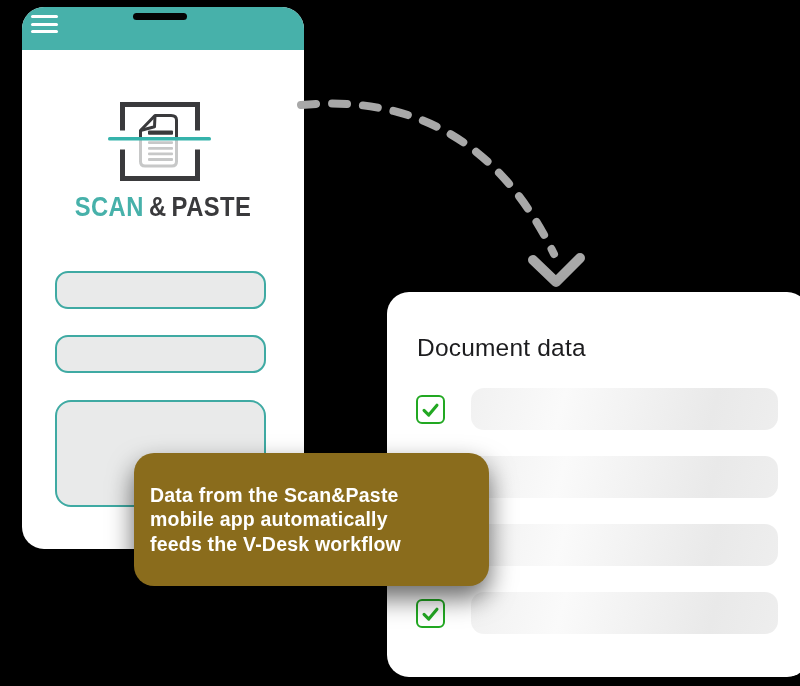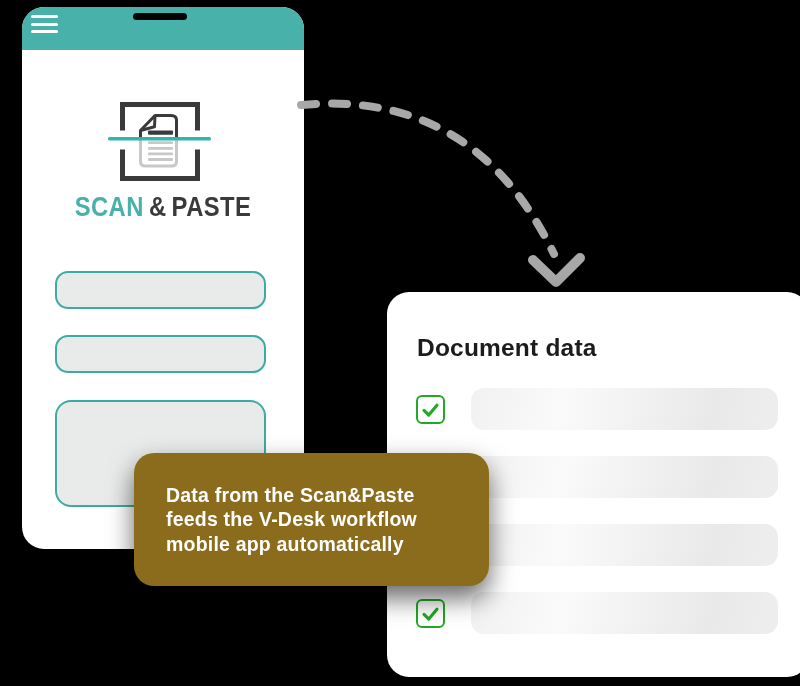--- a/index.html
+++ b/index.html
@@ -55,42 +55,42 @@
   .arrow-layer { position:absolute; left:0; top:0; width:800px; height:686px; pointer-events:none; }
 
   
   .panel {
     position:absolute; left:375px; top:292px; width:422px; height:385px;
     background:var(--panel-bg,#fff); border-radius:22px;
     box-shadow:0 10px 26px rgba(0,0,0,.55);
   }
   .panel-title {
     position:absolute; left:30px; top:42px;
-    font-size:24.5px; font-weight:700; color:var(--heading,#1c1c1e);
+    font-size:24.5px; font-weight:400; color:var(--heading,#1c1c1e);
     letter-spacing:.2px;
   }
   .rows { position:absolute; left:29px; top:96px; right:31px; display:flex; flex-direction:column; gap:26px; }
   .row { display:flex; align-items:center; height:42px; }
   .checkbox {
     width:29px; height:29px; flex:0 0 29px; margin-right:26px;
     border:2.4px solid var(--green,#22a822); border-radius:6px; background:#fff;
     display:flex; align-items:center; justify-content:center; cursor:pointer;
   }
   .bar {
     flex:1; height:42px; border-radius:13px;
     background:linear-gradient(105deg,#f1f1f1 0%,#fafafa 30%,#e9e9e9 78%,#eeeeee 100%);
   }
 
   
   .tooltip {
     position:absolute; left:122px; top:453px; width:355px; height:133px;
     background:var(--tooltip-bg,#8a6c1c); border-radius:20px;
     box-shadow:0 12px 26px rgba(0,0,0,.6);
     display:flex; flex-direction:column; justify-content:center;
-    padding:0 32px;
+    padding:0 16px;
     color:var(--tooltip-text,#fff); font-size:19.5px; font-weight:700; line-height:24.5px;
     letter-spacing:.2px;
   }
 </style>
 </head>
 <body>
 
 <div id="scene">
 
   <div class="phone">
@@ -190,17 +190,17 @@
           </svg>
         </div>
         <div class="bar"></div>
       </div>
 
     </div>
   </div>
 
   <div class="tooltip">
     <div>Data from the Scan&amp;Paste</div>
+    <div>mobile app automatically</div>
     <div>feeds the V-Desk workflow</div>
-    <div>mobile app automatically</div>
   </div>
 
 </div>
 
 </body></html>

